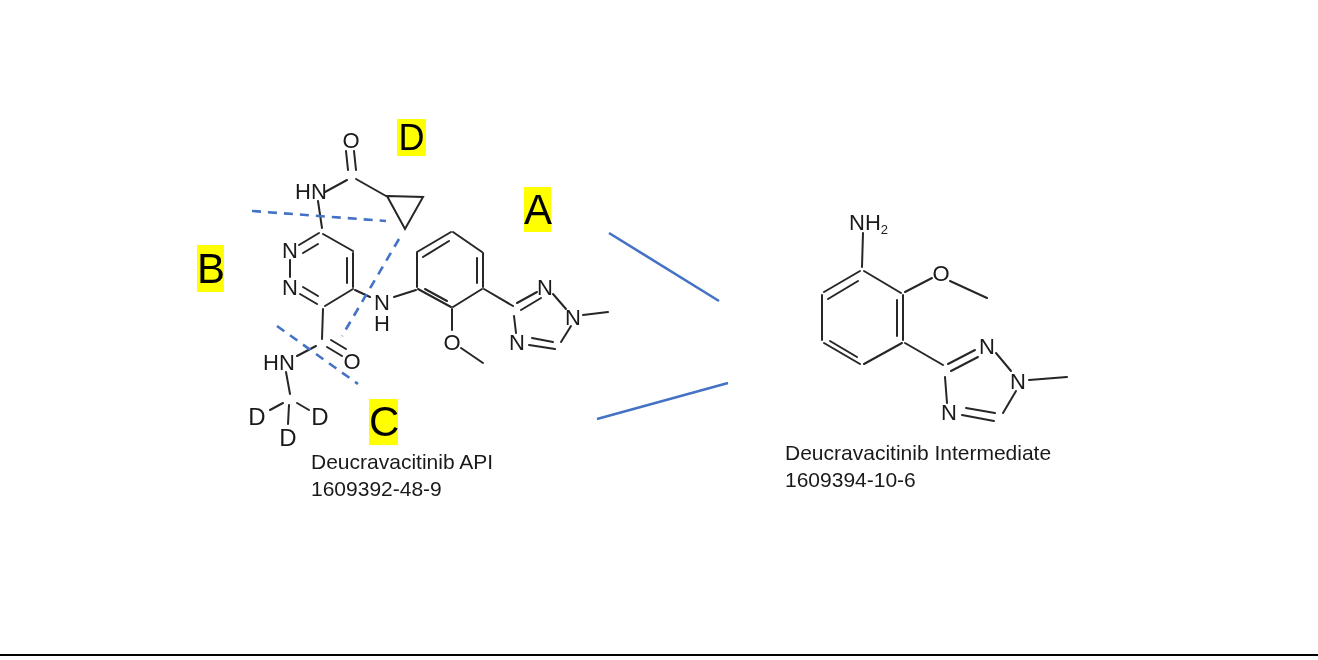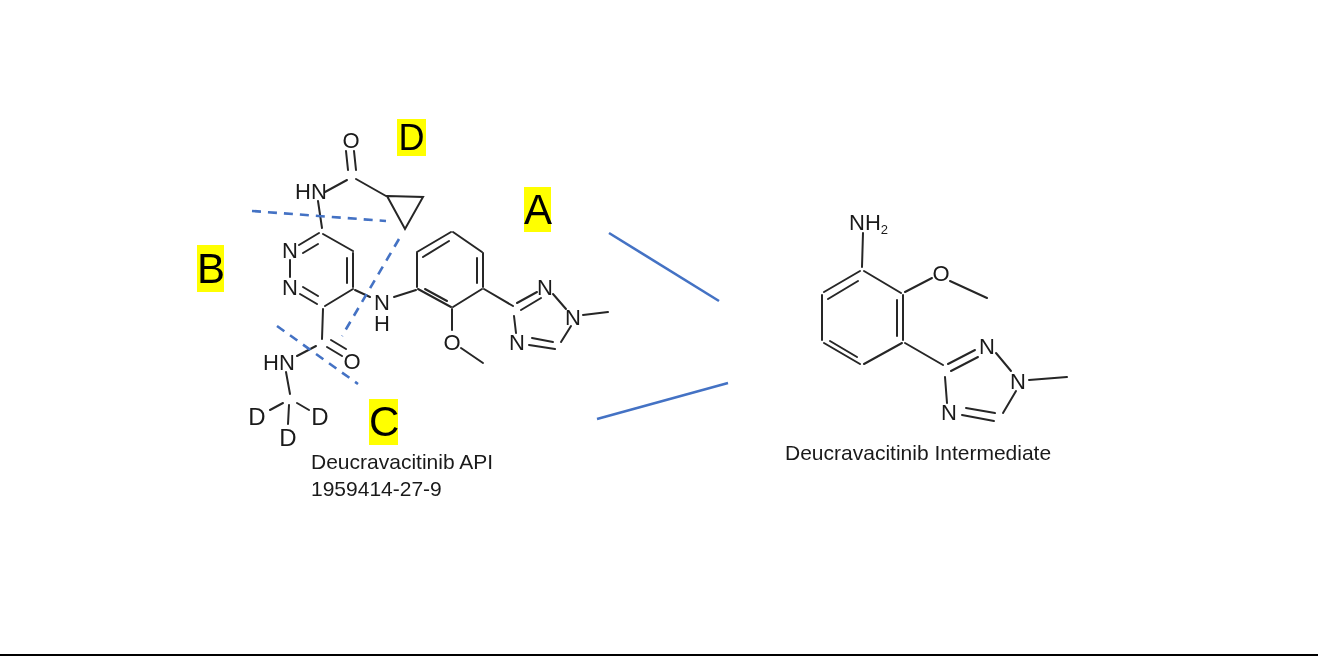--- a/index.html
+++ b/index.html
@@ -190,21 +190,22 @@
     </g>
   </svg>
 
   <div class="hl hl-a">A</div>
   <div class="hl hl-b">B</div>
   <div class="hl hl-c">C</div>
   <div class="hl hl-d">D</div>
 
   <div class="caption caption-left">
     <div>Deucravacitinib API</div>
-    <div>1959414-27-9</div>
+    <div>1609392-48-9</div>
   </div>
   <div class="caption caption-right">
     <div>Deucravacitinib Intermediate</div>
+    <div>1609394-10-6</div>
   </div>
 
   <div class="bottom-rule"></div>
 
 </div>
 
 </body></html>

